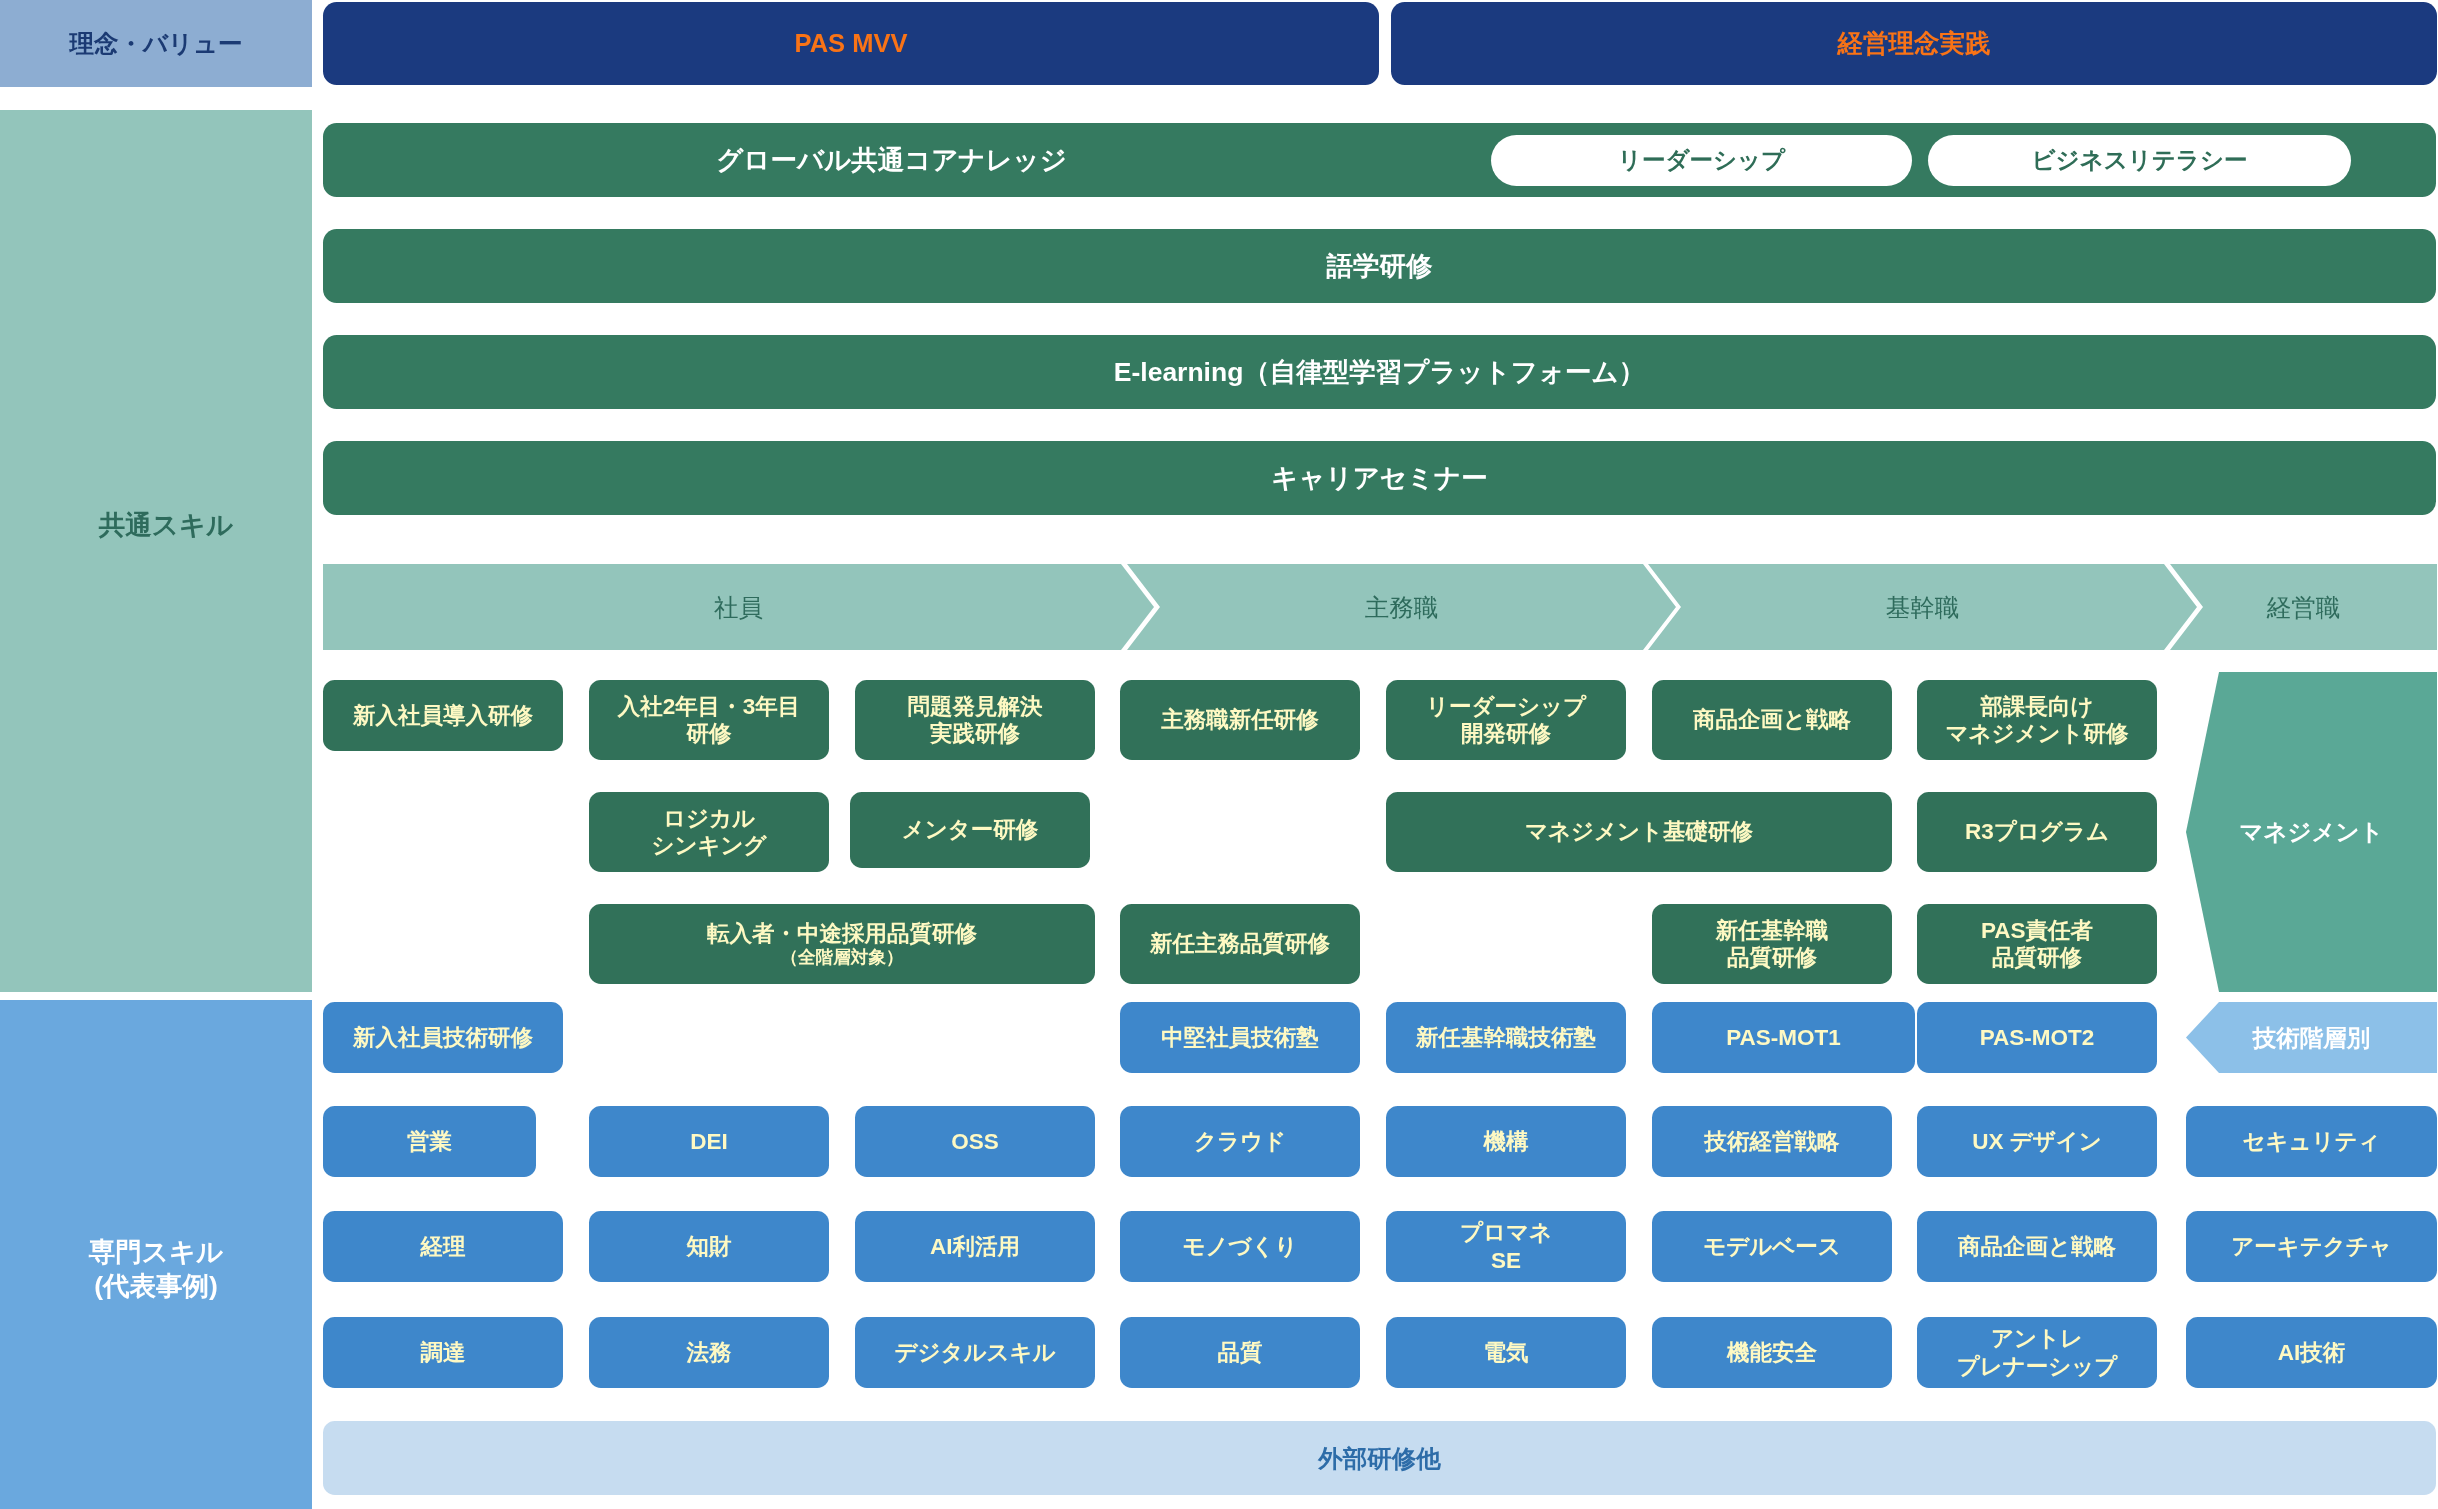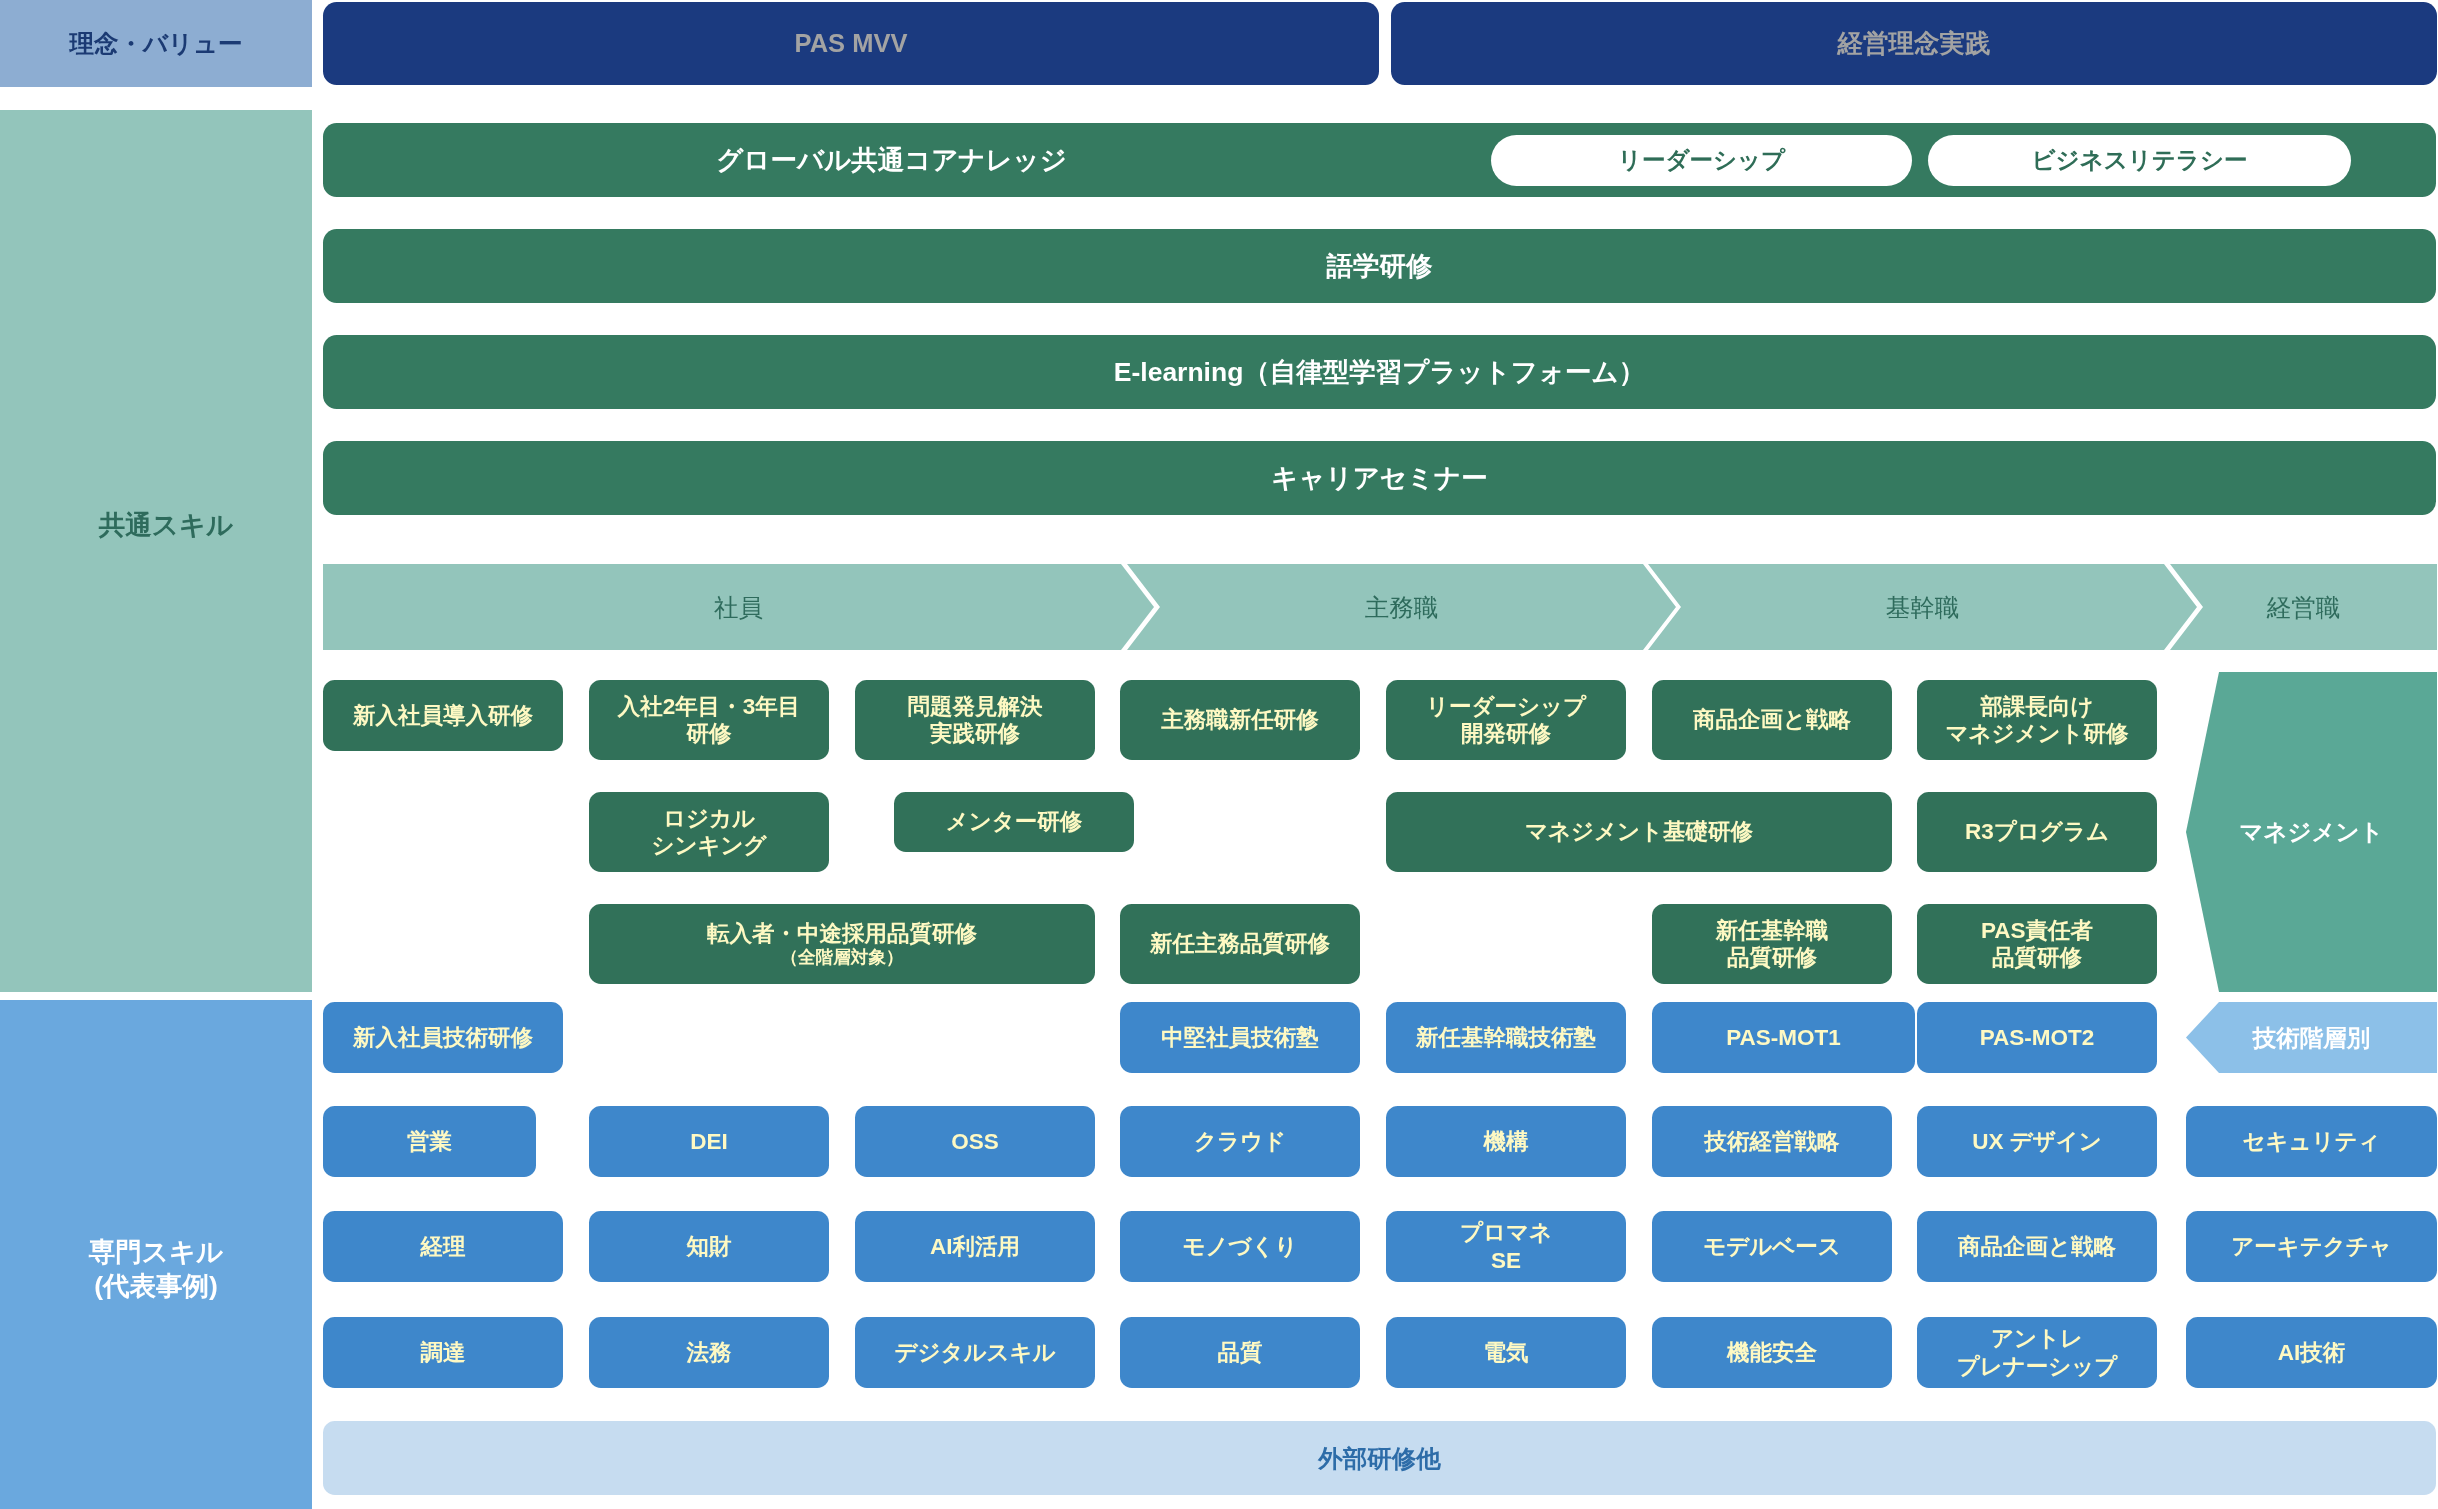--- a/index.html
+++ b/index.html
@@ -21,21 +21,21 @@
   }
   .rail-values{background:#8dadd2;top:0;height:87px;}
   .rail-values .rail-label{color:#1b3a73;font-size:24.5px;}
   .rail-common{background:#93c5bb;top:110px;height:882px;}
   .rail-common .rail-label{color:#2e6b5c;font-size:26.5px;}
   .rail-spec{background:#6aa8de;top:1000px;height:510px;}
   .rail-spec .rail-label{color:#ffffff;font-size:26.5px;}
 
   
   .navy{
-    background:#1b3a7f;color:#a3a3a3;border-radius:13.7px;
+    background:#1b3a7f;color:#f97316;border-radius:13.7px;
     font-weight:bold;font-size:25.5px;
   }
 
   
   .greenbar{
     background:#357a60;color:#fff;border-radius:13.7px;
     font-weight:bold;font-size:26.5px;
   }
   .pill{
     background:#ffffff;color:#2f6d57;border-radius:979px;
@@ -175,21 +175,21 @@
     </div>
 
   <div class="card green" style="left:1917px;top:680px;width:240px;height:80px;">
     <span>部課長向け<br>マネジメント研修</span>
     </div>
 
   <div class="card green" style="left:589px;top:792px;width:240px;height:80px;">
     <span>ロジカル<br>シンキング</span>
     </div>
 
-  <div class="card green" style="left:894px;top:792px;width:240px;height:60px;font-family:Liberation Serif, serif;">
+  <div class="card green" style="left:850px;top:792px;width:240px;height:76px;font-family:Liberation Serif, serif;">
     <span>メンター研修</span>
     </div>
 
   <div class="card green" style="left:1386px;top:792px;width:506px;height:80px;">
     <span>マネジメント基礎研修</span>
     </div>
 
   <div class="card green" style="left:1917px;top:792px;width:240px;height:80px;">
     <span>R3プログラム</span>
     </div>

